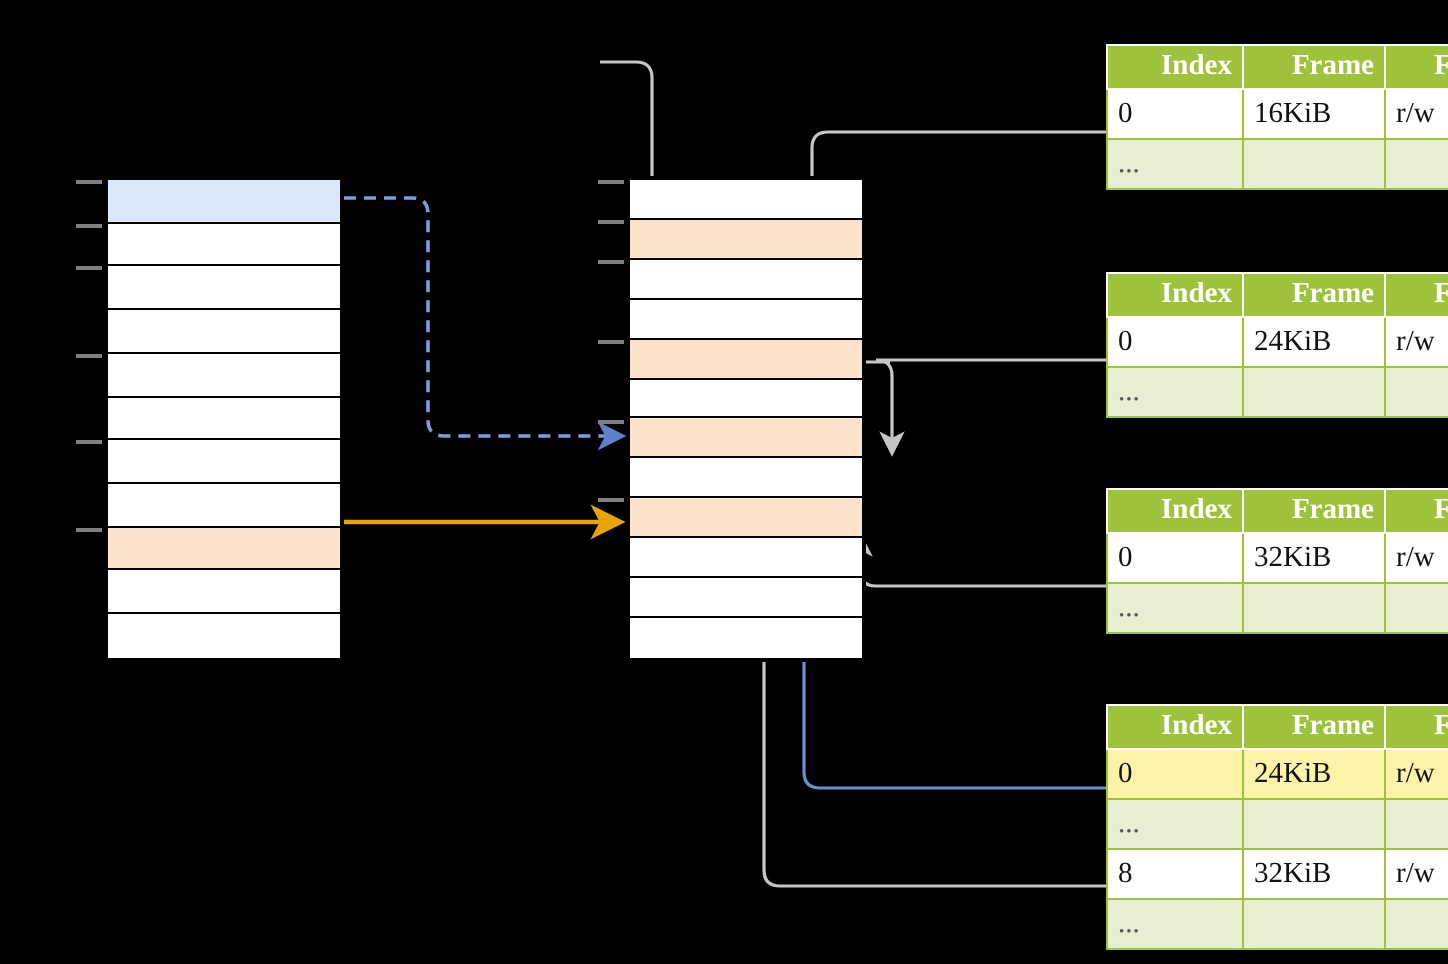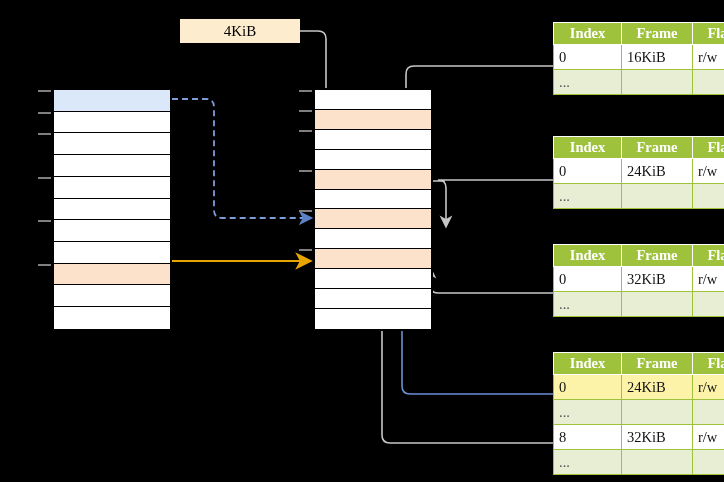--- a/index.html
+++ b/index.html
@@ -13,21 +13,21 @@
   .cell.peach{background:#fde2cb;}
 
   .tickset{position:absolute;}
   .tick{position:absolute;width:13px;height:2px;background:#7f7f7f;}
 
   .label{position:absolute;background:#fdeccd;border:none;display:flex;
          align-items:center;justify-content:center;font-size:15px;color:#000;}
 
   table.pt{position:absolute;border-collapse:collapse;background:#fff;
            font-size:14.5px;table-layout:fixed;}
-  table.pt th{background:#9fc23c;color:#fff;font-weight:bold;text-align:center;
+  table.pt th{background:#9fc23c;color:#fff;font-weight:bold;text-align:right;
               padding:2px 5px;border:1px solid #fff;font-size:14.5px;}
   table.pt td{border:1px solid #9fc23c;padding:2px 5px;color:#111;height:20px;
               overflow:hidden;white-space:nowrap;}
   table.pt tr.alt td{background:#e8eed4;color:#555;}
   table.pt td.hl{background:#fdf3a8;}
 
   svg.wires{position:absolute;left:0;top:0;width:724px;height:482px;
             pointer-events:none;overflow:visible;}
 </style>
 </head>
@@ -77,21 +77,20 @@
 
     <g>
       <path d="M172,99 L206,99 Q214,99 214,107 L214,210 Q214,218 222,218 L306,218" fill="none" stroke="#7d9ddb" stroke-width="1.8" stroke-dasharray="6,4" marker-end="url(#ahBlue)"></path>
     </g>
 
     <g>
       <path d="M172,261 L304,261" fill="none" stroke="#e8a400" stroke-width="2.2" marker-end="url(#ahOrange)"></path>
     </g>
   </svg>
 
-  <div class="label" style="left:180px;top:19px;width:120px;height:24px;">4KiB</div>
 
   <div class="col" style="left:52px;top:88px;width:120px;height:243px;">
       <div class="cell blue" style="height: 21.7273px;"></div>
       <div class="cell" style="height: 21.7273px;"></div>
       <div class="cell" style="height: 21.7273px;"></div>
       <div class="cell" style="height: 21.7273px;"></div>
       <div class="cell" style="height: 21.7273px;"></div>
       <div class="cell" style="height: 21.7273px;"></div>
       <div class="cell" style="height: 21.7273px;"></div>
       <div class="cell" style="height: 21.7273px;"></div>

